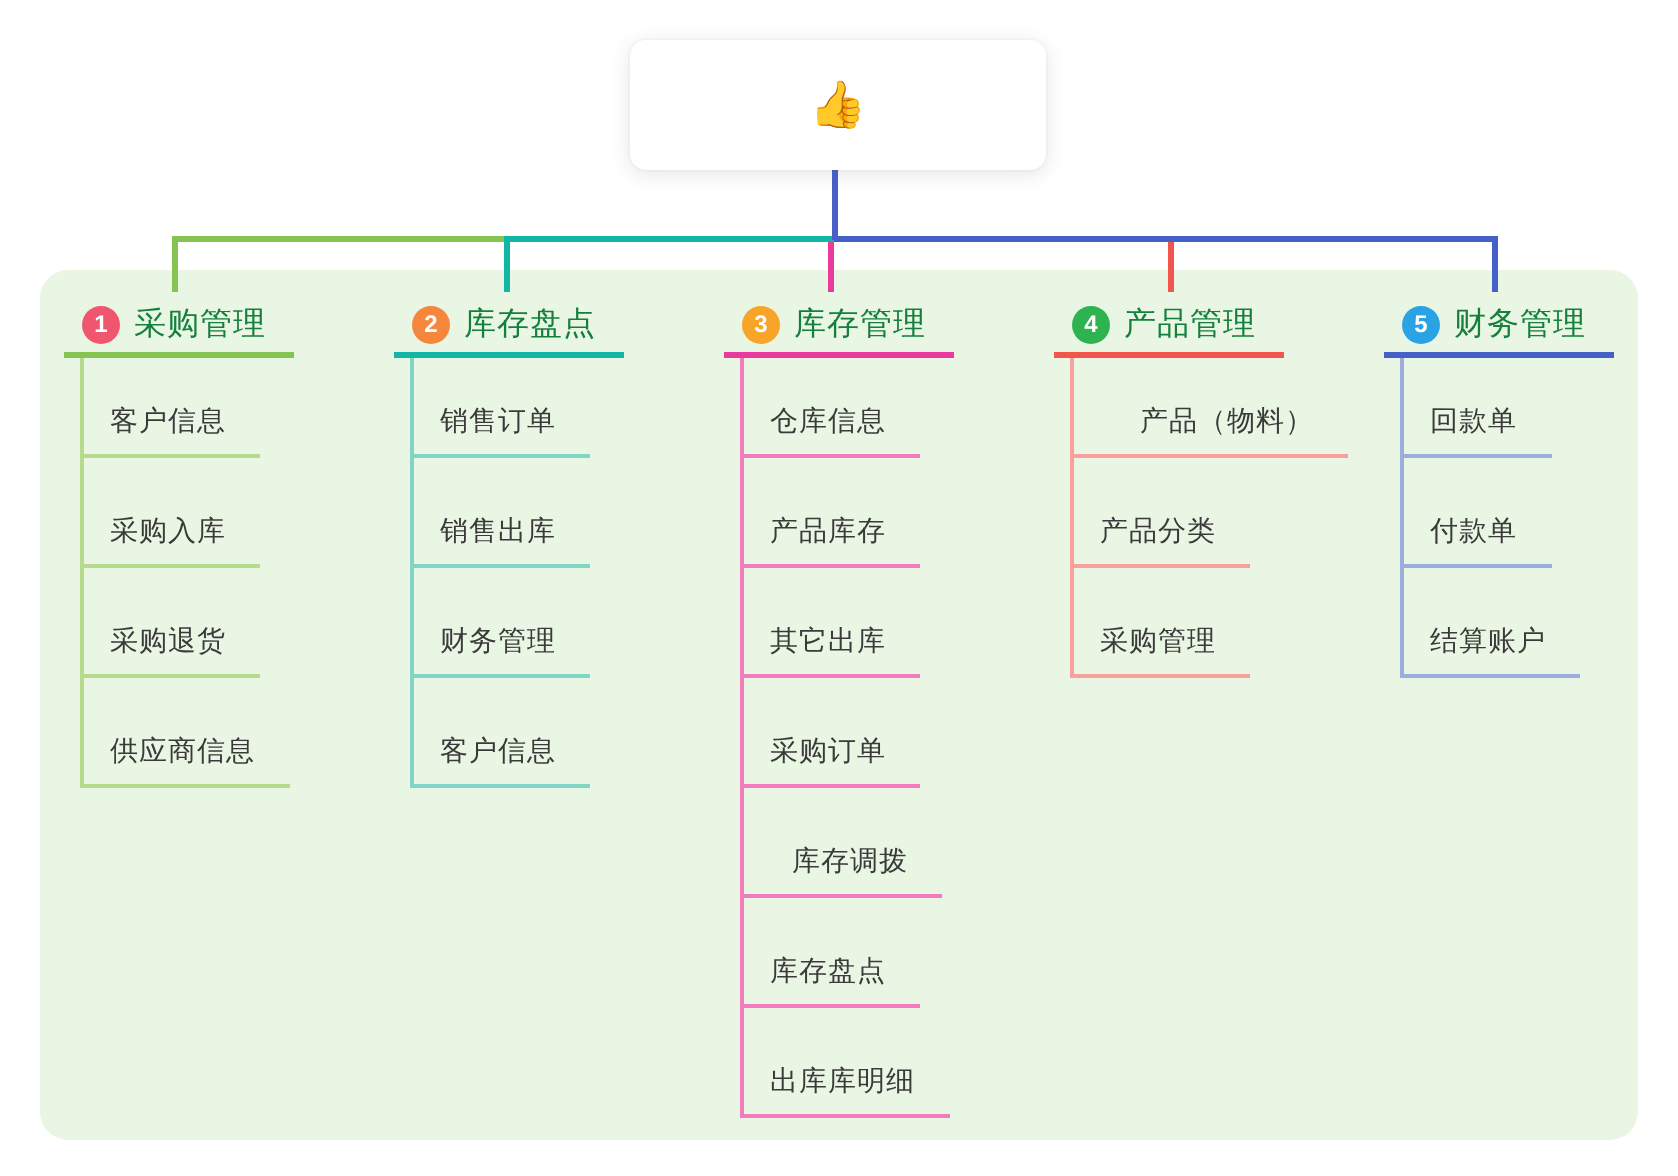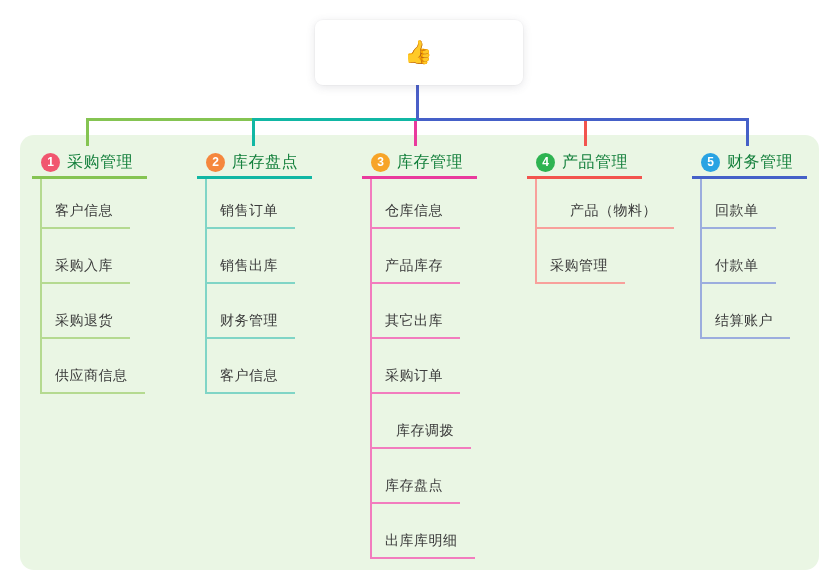--- a/index.html
+++ b/index.html
@@ -139,20 +139,23 @@
       <div class="branch" style="left: 527px;">
     <div class="branch-title" style="border-bottom-color: rgb(242, 84, 78);">
       <span class="badge" style="background: rgb(46, 179, 81);">4</span>
       <span class="branch-label">产品管理</span>
     </div>
     <ul class="children" style="border-left-color: rgb(248, 160, 155);">
           <li class="child" style="border-bottom-color: rgb(248, 160, 155); padding-left: 33px;">
     <span class="child-label">产品（物料）</span>
   </li>
           <li class="child" style="border-bottom-color: rgb(248, 160, 155);">
+    <span class="child-label">产品分类</span>
+  </li>
+          <li class="child" style="border-bottom-color: rgb(248, 160, 155);">
     <span class="child-label">采购管理</span>
   </li>
         </ul>
   </div>
       <div class="branch" style="left: 692px;">
     <div class="branch-title" style="border-bottom-color: rgb(69, 96, 200);">
       <span class="badge" style="background: rgb(41, 163, 227);">5</span>
       <span class="branch-label">财务管理</span>
     </div>
     <ul class="children" style="border-left-color: rgb(156, 173, 222);">

